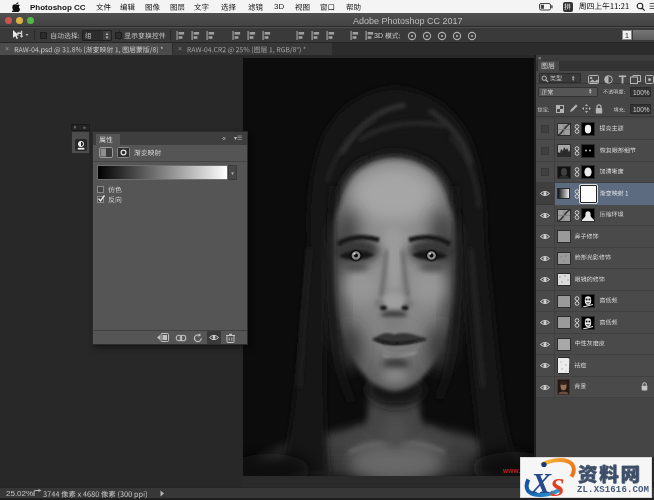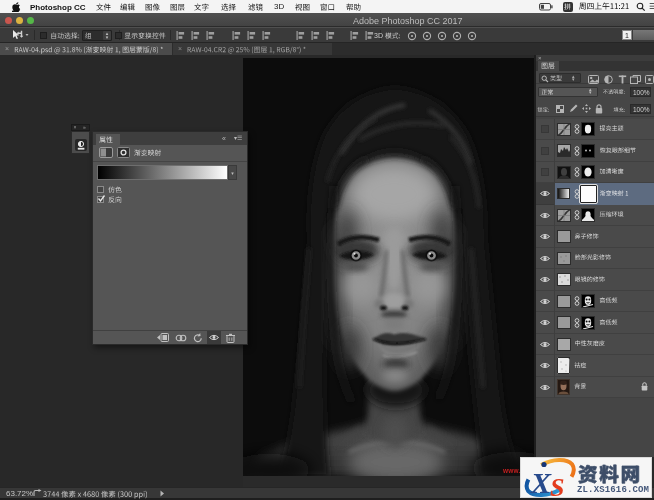--- a/index.html
+++ b/index.html
@@ -683,21 +683,21 @@
     </svg>
 <svg class="abs" style="left:574px;top:383.15000000000003px;overflow:visible" width="13" height="7" viewBox="0 -5.67 13 7.31">
       <path d="M1.2 -2.7H4.8V-2.4H1.7V0.5H1.2ZM4.6 -2.7H5.1V-0Q5.1 0.2 5.1 0.3Q5 0.4 4.8 0.4Q4.7 0.5 4.4 0.5Q4.2 0.5 3.8 0.5Q3.8 0.4 3.8 0.3Q3.7 0.2 3.7 0.1Q3.8 0.1 4 0.1Q4.2 0.1 4.3 0.1Q4.4 0.1 4.5 0.1Q4.6 0.1 4.6 0.1Q4.6 0 4.6 -0ZM1.6 -1.8H4.8V-1.5H1.6ZM0.5 -4.7H2.4V-4.4H0.5ZM0.3 -3.5Q0.7 -3.6 1.3 -3.7Q1.8 -3.7 2.4 -3.8L2.4 -3.5Q1.9 -3.4 1.3 -3.3Q0.8 -3.2 0.4 -3.1ZM1.6 -0.9H4.8V-0.6H1.6ZM2.1 -5.3H2.5V-3H2.1ZM5.4 -5 5.7 -4.7Q5.4 -4.6 5.1 -4.5Q4.8 -4.3 4.5 -4.3Q4.1 -4.2 3.8 -4.1Q3.8 -4.2 3.7 -4.3Q3.7 -4.4 3.7 -4.4Q4 -4.5 4.3 -4.6Q4.6 -4.7 4.9 -4.8Q5.2 -4.9 5.4 -5ZM3.5 -5.3H3.9V-3.6Q3.9 -3.5 4 -3.5Q4.1 -3.4 4.3 -3.4Q4.3 -3.4 4.5 -3.4Q4.6 -3.4 4.7 -3.4Q4.9 -3.4 5 -3.4Q5.2 -3.4 5.2 -3.4Q5.4 -3.4 5.4 -3.5Q5.5 -3.5 5.5 -3.6Q5.5 -3.7 5.5 -4Q5.6 -3.9 5.7 -3.9Q5.9 -3.8 6 -3.8Q5.9 -3.5 5.9 -3.3Q5.8 -3.1 5.7 -3.1Q5.5 -3 5.3 -3Q5.3 -3 5.1 -3Q5 -3 4.9 -3Q4.8 -3 4.6 -3Q4.5 -3 4.4 -3Q4.3 -3 4.2 -3Q3.9 -3 3.8 -3.1Q3.6 -3.1 3.5 -3.3Q3.5 -3.4 3.5 -3.6Z M7.8 -4V-3.6H11.1V-4ZM7.8 -4.7V-4.3H11.1V-4.7ZM7.4 -5.1H11.5V-3.3H7.4ZM6.7 -2.9H12.2V-2.5H6.7ZM8 -1.8V-1.2H10.9V-1.8ZM7.5 -2.2H11.4V-0.9H7.5ZM9.2 -1.1H9.7V0.1Q9.7 0.2 9.6 0.3Q9.6 0.4 9.4 0.4Q9.3 0.5 9.1 0.5Q8.9 0.5 8.5 0.5Q8.5 0.4 8.5 0.3Q8.4 0.2 8.4 0.1Q8.5 0.1 8.7 0.1Q8.8 0.1 9 0.1Q9.1 0.1 9.1 0.1Q9.2 0.1 9.2 0.1Q9.2 0.1 9.2 0ZM10.2 -0.4 10.5 -0.7Q10.8 -0.6 11.1 -0.5Q11.4 -0.3 11.7 -0.2Q12 -0 12.2 0.1L11.9 0.4Q11.7 0.3 11.4 0.1Q11.2 -0 10.8 -0.2Q10.5 -0.3 10.2 -0.4ZM8.1 -0.7 8.6 -0.5Q8.4 -0.4 8.1 -0.2Q7.8 -0 7.5 0.1Q7.2 0.3 6.9 0.4Q6.9 0.4 6.8 0.3Q6.8 0.2 6.7 0.2Q6.6 0.1 6.6 0.1Q6.9 -0 7.1 -0.2Q7.4 -0.3 7.7 -0.4Q7.9 -0.6 8.1 -0.7ZM9 -3.2 9.4 -3.3Q9.5 -3.2 9.6 -3.1Q9.7 -2.9 9.8 -2.8L9.3 -2.6Q9.3 -2.7 9.2 -2.9Q9.1 -3.1 9 -3.2Z" fill="#e4e4e4"></path>
     </svg>
 <svg class="abs" style="left:641px;top:382.35px" width="7" height="9" viewBox="0 0 8 10">
 <rect x="0.8" y="4" width="6.4" height="5.5" rx="0.8" fill="#c5c5c5"></rect>
 <path d="M2 4 L2 2.8 A2 2 0 0 1 6 2.8 L6 4" fill="none" stroke="#c5c5c5" stroke-width="1.2"></path>
     </svg>
 <div class="abs" style="left:0;top:487px;width:654px;height:13px;background:#373737;border-top:1px solid #262626"></div>
 <div class="abs" style="left:0;top:498px;width:654px;height:2px;background:#1e1e1e"></div>
-<div class="abs" style="left:6px;top:489px;font-size:8px;color:#c5c5c5">63.72%</div>
+<div class="abs" style="left:6px;top:489px;font-size:8px;color:#c5c5c5">25.02%</div>
 <svg class="abs" style="left:33px;top:489px" width="9" height="8" viewBox="0 0 9 8">
 <path d="M1 7 L1 3 Q1 1.5 2.5 1.5 L6 1.5" fill="none" stroke="#bbb" stroke-width="1.1"></path>
 <path d="M5.5 0 l3 1.5 l-3 1.5 z" fill="#bbb"></path>
     </svg>
 <svg class="abs" style="left:43px;top:489.5px;overflow:visible" width="105" height="9" viewBox="0 -6.66 105 8.58">
       <path d="M1.9 0.1Q1.5 0.1 1.2 -0Q0.9 -0.1 0.6 -0.3Q0.4 -0.5 0.2 -0.6L0.6 -1.1Q0.8 -0.8 1.1 -0.7Q1.4 -0.5 1.9 -0.5Q2.2 -0.5 2.5 -0.6Q2.7 -0.7 2.9 -0.9Q3 -1.2 3 -1.5Q3 -1.8 2.8 -2Q2.7 -2.3 2.3 -2.4Q1.9 -2.6 1.3 -2.6V-3.1Q1.9 -3.1 2.2 -3.2Q2.5 -3.4 2.7 -3.6Q2.8 -3.8 2.8 -4.1Q2.8 -4.5 2.6 -4.7Q2.3 -5 1.9 -5Q1.6 -5 1.3 -4.8Q1 -4.7 0.8 -4.4L0.4 -4.9Q0.7 -5.2 1.1 -5.3Q1.5 -5.5 1.9 -5.5Q2.4 -5.5 2.7 -5.4Q3.1 -5.2 3.3 -4.9Q3.5 -4.6 3.5 -4.2Q3.5 -3.7 3.2 -3.3Q3 -3 2.5 -2.9V-2.8Q2.9 -2.8 3.1 -2.6Q3.4 -2.4 3.5 -2.1Q3.7 -1.8 3.7 -1.4Q3.7 -1 3.5 -0.6Q3.2 -0.3 2.8 -0.1Q2.4 0.1 1.9 0.1Z M5.6 0Q5.6 -0.8 5.7 -1.4Q5.8 -2.1 6 -2.6Q6.1 -3.2 6.4 -3.8Q6.7 -4.3 7.1 -4.8H4.5V-5.4H7.9V-5Q7.4 -4.4 7.1 -3.8Q6.8 -3.3 6.6 -2.7Q6.5 -2.1 6.4 -1.5Q6.3 -0.8 6.3 0Z M10.7 0V-3.7Q10.7 -3.9 10.7 -4.2Q10.8 -4.5 10.8 -4.7H10.7Q10.6 -4.5 10.5 -4.3Q10.4 -4.1 10.3 -3.9L9.1 -2H12.1V-1.5H8.4V-1.9L10.6 -5.4H11.4V0Z M14.8 0V-3.7Q14.8 -3.9 14.9 -4.2Q14.9 -4.5 14.9 -4.7H14.8Q14.7 -4.5 14.6 -4.3Q14.5 -4.1 14.4 -3.9L13.2 -2H16.2V-1.5H12.5V-1.9L14.7 -5.4H15.5V0Z M21.6 -5.7H23.4V-5.3H21.6ZM21.2 -4.2V-3.5H24.2V-4.2ZM20.7 -4.7H24.7V-3.1H20.7ZM21.9 -2.7 22.3 -2.9Q22.7 -2.6 22.9 -2.3Q23.1 -1.9 23.2 -1.5Q23.3 -1.1 23.4 -0.8Q23.4 -0.4 23.3 -0.1Q23.2 0.2 23 0.3Q22.9 0.5 22.8 0.5Q22.6 0.6 22.4 0.6Q22.2 0.6 21.9 0.6Q21.9 0.5 21.9 0.3Q21.9 0.2 21.8 0.1Q22 0.1 22.1 0.1Q22.2 0.1 22.3 0.1Q22.4 0.1 22.5 0.1Q22.6 0.1 22.7 -0Q22.8 -0.1 22.8 -0.4Q22.9 -0.6 22.9 -0.9Q22.8 -1.2 22.7 -1.5Q22.6 -1.8 22.4 -2.1Q22.2 -2.4 21.9 -2.7ZM22.4 -2.3 22.8 -2.1Q22.5 -1.8 22.1 -1.6Q21.7 -1.3 21.3 -1.1Q20.9 -0.9 20.5 -0.8Q20.5 -0.8 20.4 -0.9Q20.3 -1.1 20.2 -1.1Q20.6 -1.2 21 -1.4Q21.4 -1.6 21.8 -1.8Q22.1 -2 22.4 -2.3ZM22.8 -1.6 23.2 -1.4Q22.9 -1 22.4 -0.7Q22 -0.4 21.5 -0.1Q20.9 0.2 20.5 0.3Q20.4 0.2 20.3 0.1Q20.2 -0 20.1 -0.1Q20.6 -0.2 21.1 -0.4Q21.6 -0.7 22.1 -1Q22.5 -1.3 22.8 -1.6ZM24.4 -2.7 24.8 -2.4Q24.6 -2.2 24.3 -2.1Q24 -1.9 23.7 -1.7Q23.4 -1.6 23.1 -1.5L22.8 -1.8Q23.1 -1.9 23.4 -2.1Q23.7 -2.2 23.9 -2.4Q24.2 -2.6 24.4 -2.7ZM21.7 -6.2 22.2 -6.1Q21.9 -5.6 21.5 -5Q21 -4.4 20.3 -3.9Q20.3 -3.9 20.2 -4Q20.2 -4.1 20.1 -4.1Q20 -4.2 20 -4.2Q20.4 -4.5 20.7 -4.9Q21 -5.2 21.3 -5.6Q21.5 -5.9 21.7 -6.2ZM23.2 -5.7H23.3L23.4 -5.7L23.7 -5.5Q23.6 -5.2 23.3 -4.8Q23.1 -4.5 22.8 -4.3Q22.8 -4.4 22.7 -4.4Q22.6 -4.5 22.5 -4.6Q22.6 -4.7 22.8 -4.9Q22.9 -5.1 23 -5.3Q23.1 -5.4 23.2 -5.6ZM23.9 -2.1Q24.1 -1.7 24.3 -1.3Q24.4 -1 24.7 -0.7Q25 -0.4 25.3 -0.3Q25.2 -0.2 25.1 -0.1Q25 0.1 24.9 0.2Q24.4 -0.1 24.1 -0.7Q23.7 -1.3 23.5 -2ZM22.6 -4.5H23V-4.5Q23 -4.3 23 -4Q22.9 -3.8 22.8 -3.5Q22.7 -3.2 22.4 -2.9Q22.1 -2.6 21.7 -2.3Q21.2 -2.1 20.5 -1.8Q20.5 -1.9 20.4 -2Q20.3 -2.1 20.2 -2.2Q20.9 -2.4 21.3 -2.6Q21.7 -2.9 22 -3.1Q22.2 -3.4 22.4 -3.7Q22.5 -3.9 22.5 -4.1Q22.6 -4.3 22.6 -4.5ZM20 -6.2 20.6 -6Q20.3 -5.4 20 -4.8Q19.7 -4.2 19.4 -3.6Q19 -3.1 18.6 -2.7Q18.6 -2.8 18.5 -2.9Q18.5 -3 18.4 -3.1Q18.4 -3.2 18.3 -3.2Q18.6 -3.6 19 -4.1Q19.3 -4.5 19.6 -5.1Q19.8 -5.6 20 -6.2ZM19.3 -4.2 19.8 -4.7 19.8 -4.7V0.6H19.3Z M30.5 -2.1 30.9 -2.3Q31.1 -2.2 31.4 -2Q31.7 -1.8 31.9 -1.6Q32.2 -1.4 32.3 -1.2L31.9 -0.9Q31.8 -1.1 31.5 -1.3Q31.3 -1.5 31 -1.7Q30.7 -1.9 30.5 -2.1ZM30.2 -0.6 30.6 -0.9Q30.9 -0.8 31.3 -0.6Q31.6 -0.4 31.9 -0.2Q32.2 -0 32.4 0.1L32 0.5Q31.8 0.3 31.5 0.1Q31.2 -0.1 30.9 -0.3Q30.5 -0.5 30.2 -0.6ZM27.7 -0.9 28.2 -0.7Q27.9 -0.5 27.6 -0.3Q27.3 -0.1 26.9 0.1Q26.6 0.3 26.3 0.5Q26.2 0.4 26.1 0.4Q26.1 0.3 26 0.2Q25.9 0.2 25.8 0.1Q26.3 -0.1 26.8 -0.4Q27.3 -0.6 27.7 -0.9ZM28.9 -6.2H29.5V-3.6H28.9ZM26.3 -5.7H32.2V-5.2H26.3ZM26.7 -4.8H31.7V-4.3H26.7ZM25.9 -3.9H32.5V-3.4H25.9ZM26.3 -1Q26.3 -1.1 26.3 -1.1Q26.3 -1.2 26.3 -1.3Q26.2 -1.4 26.2 -1.5Q26.4 -1.5 26.6 -1.6Q26.9 -1.6 27.2 -1.8Q27.4 -1.8 27.6 -1.9Q27.9 -2 28.3 -2.1Q28.6 -2.3 29 -2.5Q29.4 -2.6 29.8 -2.8Q30.2 -3 30.6 -3.2L31 -2.9Q29.9 -2.3 28.8 -1.9Q27.8 -1.5 26.7 -1.2V-1.2Q26.7 -1.2 26.7 -1.2Q26.6 -1.2 26.5 -1.1Q26.5 -1.1 26.4 -1.1Q26.3 -1 26.3 -1ZM26.3 -1 26.3 -1.3 26.7 -1.5 31.5 -1.7Q31.5 -1.7 31.5 -1.5Q31.5 -1.4 31.6 -1.4Q30.4 -1.3 29.6 -1.3Q28.8 -1.2 28.2 -1.2Q27.7 -1.1 27.3 -1.1Q27 -1.1 26.8 -1.1Q26.6 -1.1 26.5 -1Q26.4 -1 26.3 -1ZM26.9 -2.2Q26.9 -2.2 26.9 -2.3Q26.9 -2.4 26.8 -2.5Q26.8 -2.6 26.8 -2.6Q26.9 -2.7 27 -2.7Q27.1 -2.7 27.3 -2.8Q27.4 -2.8 27.6 -3Q27.9 -3.1 28.2 -3.2Q28.5 -3.4 28.8 -3.6L29.1 -3.3Q28.7 -3 28.2 -2.8Q27.7 -2.6 27.2 -2.4V-2.4Q27.2 -2.4 27.2 -2.4Q27.1 -2.4 27.1 -2.3Q27 -2.3 27 -2.3Q26.9 -2.2 26.9 -2.2ZM26.9 -2.2 26.9 -2.5 27.2 -2.6 29.9 -2.8Q29.8 -2.7 29.8 -2.6Q29.8 -2.5 29.8 -2.4Q29 -2.4 28.6 -2.3Q28.1 -2.3 27.8 -2.3Q27.5 -2.3 27.3 -2.2Q27.1 -2.2 27 -2.2Q27 -2.2 26.9 -2.2ZM29 -1.5H29.6V-0Q29.6 0.2 29.5 0.3Q29.4 0.4 29.3 0.5Q29.1 0.5 28.8 0.6Q28.5 0.6 28.1 0.6Q28.1 0.4 28 0.3Q28 0.2 27.9 0Q28.1 0.1 28.3 0.1Q28.5 0.1 28.7 0.1Q28.8 0.1 28.9 0.1Q29 0.1 29 0Q29 0 29 -0.1Z M34.7 0 36 -2.1 34.8 -4H35.5L36 -3.1Q36.1 -3 36.2 -2.8Q36.3 -2.6 36.4 -2.5H36.5Q36.5 -2.6 36.6 -2.8Q36.7 -3 36.8 -3.1L37.3 -4H38L36.8 -2L38.1 0H37.4L36.8 -0.9Q36.7 -1.1 36.6 -1.3Q36.5 -1.5 36.4 -1.7H36.3Q36.2 -1.5 36.1 -1.3Q36 -1.1 35.9 -0.9L35.4 0Z M42.4 0V-3.7Q42.4 -3.9 42.4 -4.2Q42.4 -4.5 42.4 -4.7H42.4Q42.3 -4.5 42.2 -4.3Q42.1 -4.1 42 -3.9L40.7 -2H43.8V-1.5H40V-1.9L42.3 -5.4H43V0Z M46.2 0.1Q45.8 0.1 45.5 -0.1Q45.2 -0.2 44.9 -0.6Q44.7 -0.9 44.5 -1.4Q44.4 -1.9 44.4 -2.6Q44.4 -3.4 44.6 -3.9Q44.7 -4.5 45 -4.9Q45.3 -5.2 45.7 -5.4Q46 -5.5 46.4 -5.5Q46.8 -5.5 47.1 -5.4Q47.5 -5.2 47.7 -5L47.3 -4.6Q47.1 -4.7 46.9 -4.9Q46.7 -5 46.4 -5Q46.1 -5 45.7 -4.7Q45.4 -4.5 45.2 -4Q45 -3.5 45 -2.6Q45 -1.9 45.2 -1.4Q45.3 -0.9 45.6 -0.7Q45.8 -0.4 46.2 -0.4Q46.5 -0.4 46.7 -0.6Q46.9 -0.7 47 -1Q47.1 -1.3 47.1 -1.7Q47.1 -2 47 -2.3Q46.9 -2.6 46.7 -2.7Q46.5 -2.9 46.2 -2.9Q45.9 -2.9 45.6 -2.7Q45.3 -2.5 45 -2.1L45 -2.7Q45.2 -2.9 45.4 -3Q45.6 -3.2 45.8 -3.3Q46.1 -3.4 46.3 -3.4Q46.7 -3.4 47.1 -3.2Q47.4 -3 47.6 -2.6Q47.8 -2.2 47.8 -1.7Q47.8 -1.1 47.6 -0.7Q47.4 -0.3 47 -0.1Q46.6 0.1 46.2 0.1Z M50.2 0.1Q49.7 0.1 49.3 -0.1Q48.9 -0.3 48.7 -0.6Q48.4 -0.9 48.4 -1.3Q48.4 -1.7 48.6 -2Q48.7 -2.3 49 -2.5Q49.2 -2.7 49.4 -2.8V-2.9Q49.1 -3.1 48.9 -3.4Q48.7 -3.7 48.7 -4.1Q48.7 -4.5 48.9 -4.9Q49.1 -5.2 49.4 -5.3Q49.8 -5.5 50.2 -5.5Q50.7 -5.5 51 -5.3Q51.3 -5.1 51.5 -4.8Q51.7 -4.5 51.7 -4.1Q51.7 -3.8 51.6 -3.5Q51.4 -3.3 51.3 -3.1Q51.1 -2.9 51 -2.8V-2.7Q51.2 -2.6 51.4 -2.4Q51.6 -2.2 51.7 -1.9Q51.9 -1.7 51.9 -1.3Q51.9 -0.9 51.7 -0.6Q51.4 -0.3 51.1 -0.1Q50.7 0.1 50.2 0.1ZM50.5 -2.9Q50.8 -3.2 51 -3.5Q51.1 -3.7 51.1 -4Q51.1 -4.3 51 -4.5Q50.9 -4.7 50.7 -4.9Q50.5 -5 50.2 -5Q49.8 -5 49.6 -4.8Q49.3 -4.5 49.3 -4.1Q49.3 -3.8 49.5 -3.6Q49.7 -3.4 49.9 -3.2Q50.2 -3.1 50.5 -2.9ZM50.2 -0.4Q50.5 -0.4 50.7 -0.5Q51 -0.6 51.1 -0.8Q51.2 -1.1 51.2 -1.3Q51.2 -1.6 51.1 -1.8Q51 -2 50.8 -2.1Q50.6 -2.3 50.3 -2.4Q50.1 -2.5 49.8 -2.6Q49.5 -2.4 49.3 -2.1Q49 -1.8 49 -1.4Q49 -1.1 49.2 -0.9Q49.3 -0.7 49.6 -0.5Q49.9 -0.4 50.2 -0.4Z M54.3 0.1Q53.8 0.1 53.4 -0.2Q53 -0.5 52.8 -1.2Q52.6 -1.8 52.6 -2.7Q52.6 -3.7 52.8 -4.3Q53 -4.9 53.4 -5.2Q53.8 -5.5 54.3 -5.5Q54.8 -5.5 55.2 -5.2Q55.5 -4.9 55.7 -4.3Q55.9 -3.7 55.9 -2.7Q55.9 -1.8 55.7 -1.2Q55.5 -0.5 55.2 -0.2Q54.8 0.1 54.3 0.1ZM54.3 -0.4Q54.6 -0.4 54.8 -0.7Q55 -0.9 55.2 -1.4Q55.3 -1.9 55.3 -2.7Q55.3 -3.5 55.2 -4Q55 -4.5 54.8 -4.8Q54.6 -5 54.3 -5Q54 -5 53.7 -4.8Q53.5 -4.5 53.4 -4Q53.2 -3.5 53.2 -2.7Q53.2 -1.9 53.4 -1.4Q53.5 -0.9 53.7 -0.7Q54 -0.4 54.3 -0.4Z M61.5 -5.7H63.3V-5.3H61.5ZM61.1 -4.2V-3.5H64.1V-4.2ZM60.6 -4.7H64.6V-3.1H60.6ZM61.8 -2.7 62.2 -2.9Q62.5 -2.6 62.8 -2.3Q63 -1.9 63.1 -1.5Q63.2 -1.1 63.2 -0.8Q63.3 -0.4 63.2 -0.1Q63.1 0.2 62.9 0.3Q62.8 0.5 62.6 0.5Q62.5 0.6 62.3 0.6Q62.1 0.6 61.8 0.6Q61.8 0.5 61.8 0.3Q61.8 0.2 61.7 0.1Q61.8 0.1 62 0.1Q62.1 0.1 62.2 0.1Q62.3 0.1 62.4 0.1Q62.5 0.1 62.5 -0Q62.7 -0.1 62.7 -0.4Q62.8 -0.6 62.7 -0.9Q62.7 -1.2 62.6 -1.5Q62.5 -1.8 62.3 -2.1Q62.1 -2.4 61.8 -2.7ZM62.3 -2.3 62.6 -2.1Q62.4 -1.8 62 -1.6Q61.6 -1.3 61.2 -1.1Q60.8 -0.9 60.4 -0.8Q60.4 -0.8 60.3 -0.9Q60.2 -1.1 60.1 -1.1Q60.5 -1.2 60.9 -1.4Q61.3 -1.6 61.7 -1.8Q62 -2 62.3 -2.3ZM62.7 -1.6 63.1 -1.4Q62.8 -1 62.3 -0.7Q61.8 -0.4 61.3 -0.1Q60.8 0.2 60.4 0.3Q60.3 0.2 60.2 0.1Q60.1 -0 60 -0.1Q60.5 -0.2 61 -0.4Q61.5 -0.7 62 -1Q62.4 -1.3 62.7 -1.6ZM64.3 -2.7 64.7 -2.4Q64.4 -2.2 64.1 -2.1Q63.8 -1.9 63.5 -1.7Q63.2 -1.6 63 -1.5L62.7 -1.8Q62.9 -1.9 63.2 -2.1Q63.5 -2.2 63.8 -2.4Q64.1 -2.6 64.3 -2.7ZM61.6 -6.2 62.1 -6.1Q61.8 -5.6 61.3 -5Q60.9 -4.4 60.2 -3.9Q60.2 -3.9 60.1 -4Q60.1 -4.1 60 -4.1Q59.9 -4.2 59.9 -4.2Q60.3 -4.5 60.6 -4.9Q60.9 -5.2 61.2 -5.6Q61.4 -5.9 61.6 -6.2ZM63.1 -5.7H63.2L63.3 -5.7L63.6 -5.5Q63.4 -5.2 63.2 -4.8Q62.9 -4.5 62.7 -4.3Q62.6 -4.4 62.6 -4.4Q62.5 -4.5 62.4 -4.6Q62.5 -4.7 62.7 -4.9Q62.8 -5.1 62.9 -5.3Q63 -5.4 63.1 -5.6ZM63.8 -2.1Q63.9 -1.7 64.1 -1.3Q64.3 -1 64.6 -0.7Q64.8 -0.4 65.2 -0.3Q65.1 -0.2 65 -0.1Q64.9 0.1 64.8 0.2Q64.3 -0.1 63.9 -0.7Q63.6 -1.3 63.4 -2ZM62.5 -4.5H62.9V-4.5Q62.9 -4.3 62.9 -4Q62.8 -3.8 62.7 -3.5Q62.6 -3.2 62.3 -2.9Q62 -2.6 61.6 -2.3Q61.1 -2.1 60.4 -1.8Q60.4 -1.9 60.3 -2Q60.2 -2.1 60.1 -2.2Q60.7 -2.4 61.2 -2.6Q61.6 -2.9 61.9 -3.1Q62.1 -3.4 62.2 -3.7Q62.4 -3.9 62.4 -4.1Q62.5 -4.3 62.5 -4.5ZM59.9 -6.2 60.4 -6Q60.2 -5.4 59.9 -4.8Q59.6 -4.2 59.2 -3.6Q58.9 -3.1 58.5 -2.7Q58.5 -2.8 58.4 -2.9Q58.4 -3 58.3 -3.1Q58.2 -3.2 58.2 -3.2Q58.5 -3.6 58.9 -4.1Q59.2 -4.5 59.4 -5.1Q59.7 -5.6 59.9 -6.2ZM59.1 -4.2 59.7 -4.7 59.7 -4.7V0.6H59.1Z M70.3 -2.1 70.8 -2.3Q71 -2.2 71.3 -2Q71.6 -1.8 71.8 -1.6Q72.1 -1.4 72.2 -1.2L71.8 -0.9Q71.6 -1.1 71.4 -1.3Q71.2 -1.5 70.9 -1.7Q70.6 -1.9 70.3 -2.1ZM70.1 -0.6 70.5 -0.9Q70.8 -0.8 71.1 -0.6Q71.5 -0.4 71.8 -0.2Q72.1 -0 72.3 0.1L71.9 0.5Q71.7 0.3 71.4 0.1Q71.1 -0.1 70.7 -0.3Q70.4 -0.5 70.1 -0.6ZM67.5 -0.9 68 -0.7Q67.8 -0.5 67.5 -0.3Q67.1 -0.1 66.8 0.1Q66.5 0.3 66.1 0.5Q66.1 0.4 66 0.4Q65.9 0.3 65.9 0.2Q65.8 0.2 65.7 0.1Q66.2 -0.1 66.7 -0.4Q67.2 -0.6 67.5 -0.9ZM68.8 -6.2H69.3V-3.6H68.8ZM66.1 -5.7H72.1V-5.2H66.1ZM66.6 -4.8H71.6V-4.3H66.6ZM65.8 -3.9H72.4V-3.4H65.8ZM66.2 -1Q66.2 -1.1 66.2 -1.1Q66.2 -1.2 66.1 -1.3Q66.1 -1.4 66.1 -1.5Q66.3 -1.5 66.5 -1.6Q66.8 -1.6 67.1 -1.8Q67.3 -1.8 67.5 -1.9Q67.8 -2 68.2 -2.1Q68.5 -2.3 68.9 -2.5Q69.3 -2.6 69.7 -2.8Q70.1 -3 70.5 -3.2L70.8 -2.9Q69.8 -2.3 68.7 -1.9Q67.6 -1.5 66.6 -1.2V-1.2Q66.6 -1.2 66.5 -1.2Q66.5 -1.2 66.4 -1.1Q66.3 -1.1 66.3 -1.1Q66.2 -1 66.2 -1ZM66.2 -1 66.2 -1.3 66.6 -1.5 71.4 -1.7Q71.4 -1.7 71.4 -1.5Q71.4 -1.4 71.4 -1.4Q70.3 -1.3 69.5 -1.3Q68.7 -1.2 68.1 -1.2Q67.6 -1.1 67.2 -1.1Q66.9 -1.1 66.7 -1.1Q66.5 -1.1 66.4 -1Q66.3 -1 66.2 -1ZM66.8 -2.2Q66.8 -2.2 66.8 -2.3Q66.7 -2.4 66.7 -2.5Q66.7 -2.6 66.7 -2.6Q66.8 -2.7 66.9 -2.7Q67 -2.7 67.2 -2.8Q67.3 -2.8 67.5 -3Q67.8 -3.1 68.1 -3.2Q68.4 -3.4 68.6 -3.6L69 -3.3Q68.6 -3 68.1 -2.8Q67.6 -2.6 67.1 -2.4V-2.4Q67.1 -2.4 67.1 -2.4Q67 -2.4 67 -2.3Q66.9 -2.3 66.8 -2.3Q66.8 -2.2 66.8 -2.2ZM66.8 -2.2 66.8 -2.5 67.1 -2.6 69.7 -2.8Q69.7 -2.7 69.7 -2.6Q69.7 -2.5 69.7 -2.4Q68.9 -2.4 68.4 -2.3Q68 -2.3 67.7 -2.3Q67.4 -2.3 67.2 -2.2Q67 -2.2 66.9 -2.2Q66.8 -2.2 66.8 -2.2ZM68.9 -1.5H69.5V-0Q69.5 0.2 69.4 0.3Q69.3 0.4 69.1 0.5Q69 0.5 68.7 0.6Q68.4 0.6 68 0.6Q68 0.4 67.9 0.3Q67.9 0.2 67.8 0Q68 0.1 68.2 0.1Q68.4 0.1 68.6 0.1Q68.7 0.1 68.8 0.1Q68.9 0.1 68.9 0Q68.9 0 68.9 -0.1Z M76.2 1.5Q75.7 0.6 75.4 -0.3Q75.1 -1.2 75.1 -2.3Q75.1 -3.4 75.4 -4.3Q75.7 -5.2 76.2 -6.1L76.6 -5.9Q76.1 -5.1 75.9 -4.2Q75.7 -3.2 75.7 -2.3Q75.7 -1.4 75.9 -0.4Q76.1 0.5 76.6 1.3Z M78.9 0.1Q78.5 0.1 78.1 -0Q77.8 -0.1 77.6 -0.3Q77.3 -0.5 77.1 -0.6L77.5 -1.1Q77.7 -0.8 78.1 -0.7Q78.4 -0.5 78.8 -0.5Q79.2 -0.5 79.4 -0.6Q79.7 -0.7 79.8 -0.9Q79.9 -1.2 79.9 -1.5Q79.9 -1.8 79.8 -2Q79.6 -2.3 79.2 -2.4Q78.9 -2.6 78.2 -2.6V-3.1Q78.8 -3.1 79.1 -3.2Q79.5 -3.4 79.6 -3.6Q79.7 -3.8 79.7 -4.1Q79.7 -4.5 79.5 -4.7Q79.3 -5 78.8 -5Q78.5 -5 78.2 -4.8Q77.9 -4.7 77.7 -4.4L77.3 -4.9Q77.7 -5.2 78 -5.3Q78.4 -5.5 78.9 -5.5Q79.3 -5.5 79.7 -5.4Q80 -5.2 80.2 -4.9Q80.4 -4.6 80.4 -4.2Q80.4 -3.7 80.2 -3.3Q79.9 -3 79.5 -2.9V-2.8Q79.8 -2.8 80.1 -2.6Q80.3 -2.4 80.5 -2.1Q80.6 -1.8 80.6 -1.4Q80.6 -1 80.4 -0.6Q80.2 -0.3 79.8 -0.1Q79.4 0.1 78.9 0.1Z M83.1 0.1Q82.6 0.1 82.2 -0.2Q81.8 -0.5 81.6 -1.2Q81.4 -1.8 81.4 -2.7Q81.4 -3.7 81.6 -4.3Q81.8 -4.9 82.2 -5.2Q82.6 -5.5 83.1 -5.5Q83.6 -5.5 84 -5.2Q84.4 -4.9 84.6 -4.3Q84.8 -3.7 84.8 -2.7Q84.8 -1.8 84.6 -1.2Q84.4 -0.5 84 -0.2Q83.6 0.1 83.1 0.1ZM83.1 -0.4Q83.4 -0.4 83.6 -0.7Q83.9 -0.9 84 -1.4Q84.1 -1.9 84.1 -2.7Q84.1 -3.5 84 -4Q83.9 -4.5 83.6 -4.8Q83.4 -5 83.1 -5Q82.8 -5 82.6 -4.8Q82.3 -4.5 82.2 -4Q82.1 -3.5 82.1 -2.7Q82.1 -1.9 82.2 -1.4Q82.3 -0.9 82.6 -0.7Q82.8 -0.4 83.1 -0.4Z M87.2 0.1Q86.7 0.1 86.3 -0.2Q85.9 -0.5 85.7 -1.2Q85.5 -1.8 85.5 -2.7Q85.5 -3.7 85.7 -4.3Q85.9 -4.9 86.3 -5.2Q86.7 -5.5 87.2 -5.5Q87.7 -5.5 88.1 -5.2Q88.5 -4.9 88.7 -4.3Q88.9 -3.7 88.9 -2.7Q88.9 -1.8 88.7 -1.2Q88.5 -0.5 88.1 -0.2Q87.7 0.1 87.2 0.1ZM87.2 -0.4Q87.5 -0.4 87.7 -0.7Q88 -0.9 88.1 -1.4Q88.2 -1.9 88.2 -2.7Q88.2 -3.5 88.1 -4Q88 -4.5 87.7 -4.8Q87.5 -5 87.2 -5Q86.9 -5 86.7 -4.8Q86.4 -4.5 86.3 -4Q86.2 -3.5 86.2 -2.7Q86.2 -1.9 86.3 -1.4Q86.4 -0.9 86.7 -0.7Q86.9 -0.4 87.2 -0.4Z M91.6 1.7V-4H92.1L92.2 -3.6H92.2Q92.5 -3.8 92.8 -4Q93.2 -4.1 93.5 -4.1Q94 -4.1 94.4 -3.9Q94.7 -3.6 94.9 -3.2Q95.1 -2.7 95.1 -2.1Q95.1 -1.4 94.9 -0.9Q94.6 -0.4 94.2 -0.2Q93.8 0.1 93.4 0.1Q93.1 0.1 92.8 -0Q92.5 -0.1 92.2 -0.4L92.3 0.3V1.7ZM93.2 -0.5Q93.6 -0.5 93.8 -0.7Q94.1 -0.9 94.3 -1.2Q94.4 -1.6 94.4 -2.1Q94.4 -2.5 94.3 -2.8Q94.2 -3.2 94 -3.4Q93.7 -3.6 93.3 -3.6Q93.1 -3.6 92.8 -3.4Q92.6 -3.3 92.3 -3V-0.9Q92.5 -0.7 92.8 -0.6Q93.1 -0.5 93.2 -0.5Z M96.2 1.7V-4H96.7L96.8 -3.6H96.8Q97.1 -3.8 97.4 -4Q97.7 -4.1 98.1 -4.1Q98.6 -4.1 99 -3.9Q99.3 -3.6 99.5 -3.2Q99.7 -2.7 99.7 -2.1Q99.7 -1.4 99.4 -0.9Q99.2 -0.4 98.8 -0.2Q98.4 0.1 97.9 0.1Q97.7 0.1 97.4 -0Q97.1 -0.1 96.8 -0.4L96.9 0.3V1.7ZM97.8 -0.5Q98.2 -0.5 98.4 -0.7Q98.7 -0.9 98.8 -1.2Q99 -1.6 99 -2.1Q99 -2.5 98.9 -2.8Q98.8 -3.2 98.5 -3.4Q98.3 -3.6 97.9 -3.6Q97.7 -3.6 97.4 -3.4Q97.1 -3.3 96.9 -3V-0.9Q97.1 -0.7 97.4 -0.6Q97.6 -0.5 97.8 -0.5Z M100.8 0V-4H101.4V0ZM101.1 -4.8Q100.9 -4.8 100.8 -5Q100.7 -5.1 100.7 -5.3Q100.7 -5.5 100.8 -5.6Q100.9 -5.7 101.1 -5.7Q101.3 -5.7 101.4 -5.6Q101.6 -5.5 101.6 -5.3Q101.6 -5.1 101.4 -5Q101.3 -4.8 101.1 -4.8Z M102.9 1.5 102.4 1.3Q102.9 0.5 103.1 -0.4Q103.4 -1.4 103.4 -2.3Q103.4 -3.2 103.1 -4.2Q102.9 -5.1 102.4 -5.9L102.9 -6.1Q103.4 -5.2 103.7 -4.3Q103.9 -3.4 103.9 -2.3Q103.9 -1.2 103.7 -0.3Q103.4 0.6 102.9 1.5Z" fill="#cdcdcd"></path>
     </svg>
 <svg class="abs" style="left:160px;top:490px" width="5" height="7" viewBox="0 0 5 7">
       <path d="M0.5 0.5 L4 3.5 L0.5 6.5 Z" fill="#b5b5b5"></path>
     </svg>

